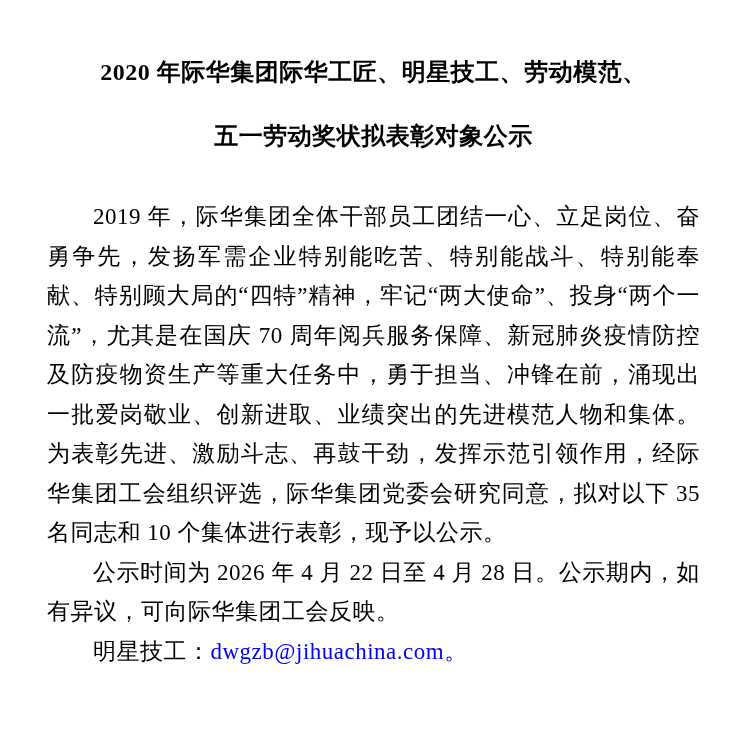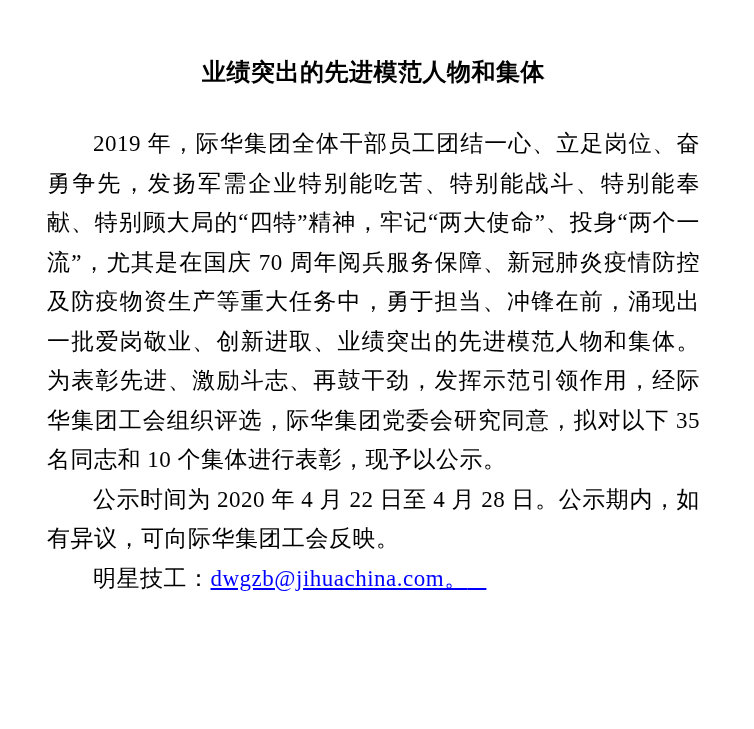--- a/index.html
+++ b/index.html
@@ -26,55 +26,55 @@
     font-size: 24px;
     font-weight: bold;
     line-height: 64px;
     letter-spacing: 0.5px;
   }
   .doc-title .title-line {
     display: block;
     white-space: nowrap;
   }
   .doc-body {
-    margin-top: 20px;
+    margin-top: 29px;
   }
   .doc-body p {
     margin: 0;
     font-size: 23px;
     line-height: 39.5px;
     text-align: justify;
     text-justify: inter-character;
     text-indent: 2em;
     letter-spacing: 0.5px;
   }
   .contact-line {
     text-align: left !important;
   }
   .email-link {
     color: #0000ff;
-    text-decoration: underline;
     cursor: pointer;
     text-align: center;
   }
   .email-link::after {
     content: "\00a0\00a0\00a0";
   }
 </style>
 </head>
 <body>
 
 <div class="page">
 
   <h1 class="doc-title">
-    <span class="title-line">业绩突出的先进模范人物和集体</span>
+    <span class="title-line">2020 年际华集团际华工匠、明星技工、劳动模范、</span>
+    <span class="title-line">五一劳动奖状拟表彰对象公示</span>
   </h1>
 
   <div class="doc-body">
     <p>2019 年，际华集团全体干部员工团结一心、立足岗位、奋勇争先，发扬军需企业特别能吃苦、特别能战斗、特别能奉献、特别顾大局的“四特”精神，牢记“两大使命”、投身“两个一流”，尤其是在国庆 70 周年阅兵服务保障、新冠肺炎疫情防控及防疫物资生产等重大任务中，勇于担当、冲锋在前，涌现出一批爱岗敬业、创新进取、业绩突出的先进模范人物和集体。为表彰先进、激励斗志、再鼓干劲，发挥示范引领作用，经际华集团工会组织评选，际华集团党委会研究同意，拟对以下 35 名同志和 10 个集体进行表彰，现予以公示。</p>
 
-    <p>公示时间为 2020 年 4 月 22 日至 4 月 28 日。公示期内，如有异议，可向际华集团工会反映。</p>
+    <p>公示时间为 2026 年 4 月 22 日至 4 月 28 日。公示期内，如有异议，可向际华集团工会反映。</p>
 
 
     <p class="contact-line"><span>明星技工：</span><a class="email-link">dwgzb@jihuachina.com。</a></p>
   </div>
 
 </div>
 
 </body></html>

